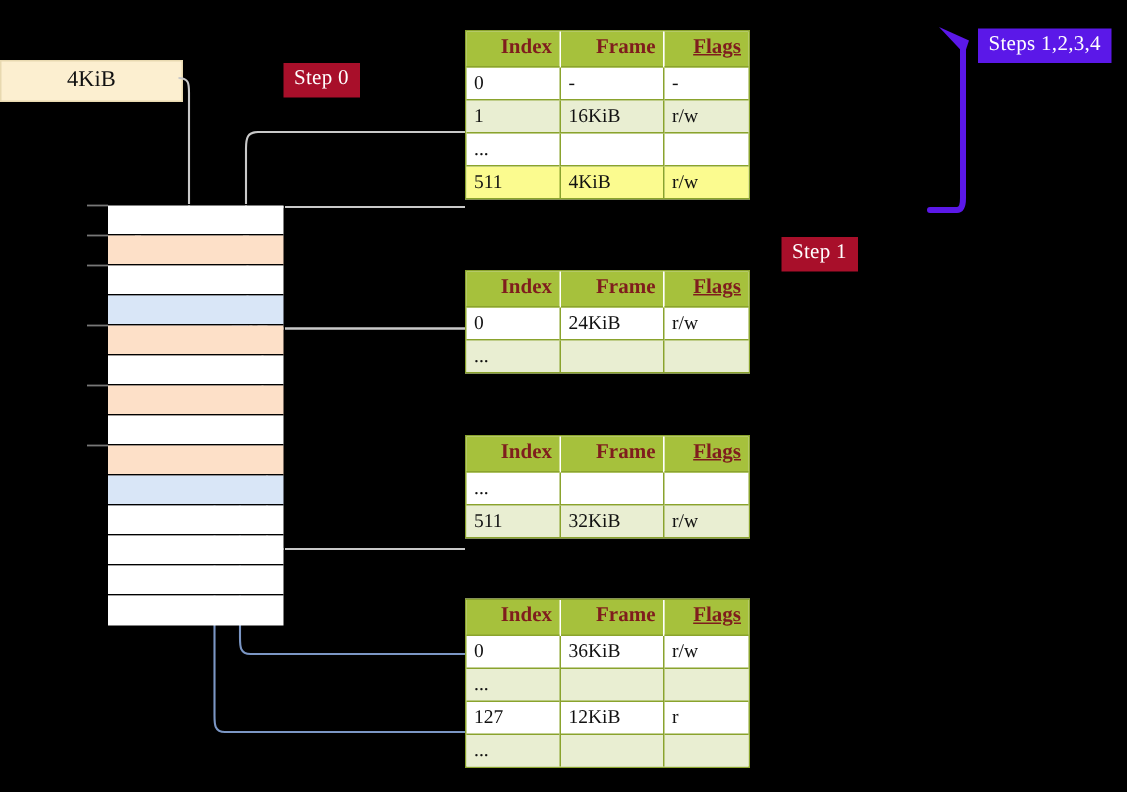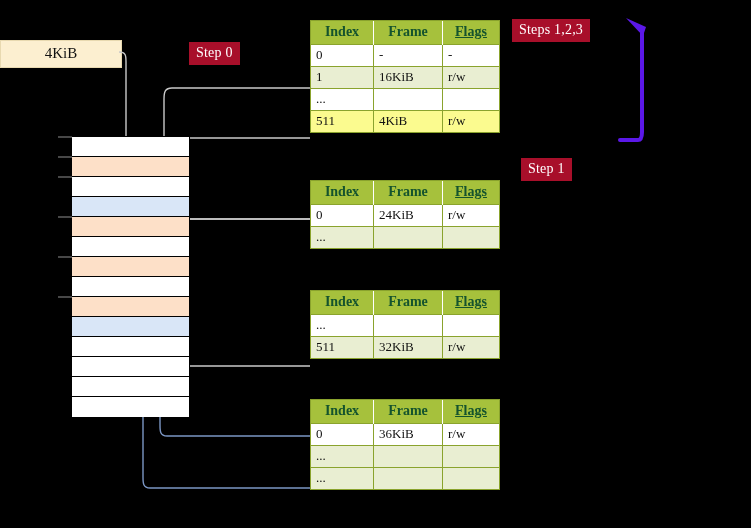--- a/index.html
+++ b/index.html
@@ -12,22 +12,22 @@
         padding:4px 7px 5px 7px;white-space:nowrap;letter-spacing:.2px;}
   .pill.red{background:#a80f2a;}
   .pill.blue{background:#5b18e8;}
   .sizebox{position:absolute;background:#fcefd0;color:#111;border:1px solid #e8d9b0;
            font-size:15px;text-align:center;line-height:1;padding:5px 0 6px 0;}
 
   
   .ptable{position:absolute;border:1px solid #8aa32d;border-collapse:collapse;
           background:#fff;}
   .ptable table{border-collapse:collapse;}
-  .ptable th{background:#a6c13c;color:#14532d;font-weight:bold;font-size:14px;
-             text-align:center;padding:3px 5px 4px 5px;border-right:1px solid #fff;}
+  .ptable th{background:#a6c13c;color:#7f1d1d;font-weight:bold;font-size:14px;
+             text-align:right;padding:3px 5px 4px 5px;border-right:1px solid #fff;}
   .ptable th:last-child{border-right:none;text-decoration:underline;}
   .ptable td{font-size:13px;color:#111;padding:2px 5px 3px 5px;
              border-right:1px solid #8aa32d;border-top:1px solid #8aa32d;height:16px;}
   .ptable td:last-child{border-right:none;}
   .ptable tr.alt td{background:#e9eed2;}
   .ptable tr.hl td{background:#fbfb8f;}
   .cw-idx{width:52px;}
   .cw-frm{width:58px;}
   .cw-flg{width:46px;}
 
@@ -40,22 +40,22 @@
 </style>
 </head>
 <body>
 
 <div id="stage">
 
   <div class="sizebox" style="left:0px;top:40px;width:120px;">4KiB</div>
 
   <div class="pill red" style="left:189px;top:42px;">Step 0</div>
 
-  <div class="pill red" style="left:512px;top:19px;">Steps 1,2,3</div>
-
+
+  <div class="pill blue" style="left:652px;top:19px;">Steps 1,2,3,4</div>
 
   <div class="pill red" style="left:521px;top:158px;">Step 1</div>
 
   <svg class="layer">
     <g fill="none" stroke="#c9c9c9" stroke-width="1.4">
 
       <path d="M119,52 C126,52 126,56 126,62 L126,138 L92,138 L92,152"></path>
 
       <path d="M310,88 L172,88 C165,88 164,92 164,99 L164,152"></path>
 
@@ -211,20 +211,25 @@
           <tr class="">
             <td class="cw-idx">0</td>
             <td class="cw-frm">36KiB</td>
             <td class="cw-flg">r/w</td>
           </tr>
           <tr class="alt">
             <td class="cw-idx">...</td>
             <td class="cw-frm"></td>
             <td class="cw-flg"></td>
           </tr>
+          <tr class="">
+            <td class="cw-idx">127</td>
+            <td class="cw-frm">12KiB</td>
+            <td class="cw-flg">r</td>
+          </tr>
           <tr class="alt">
             <td class="cw-idx">...</td>
             <td class="cw-frm"></td>
             <td class="cw-flg"></td>
           </tr>
         </tbody>
       </table>
     </div>
 
 </div>

